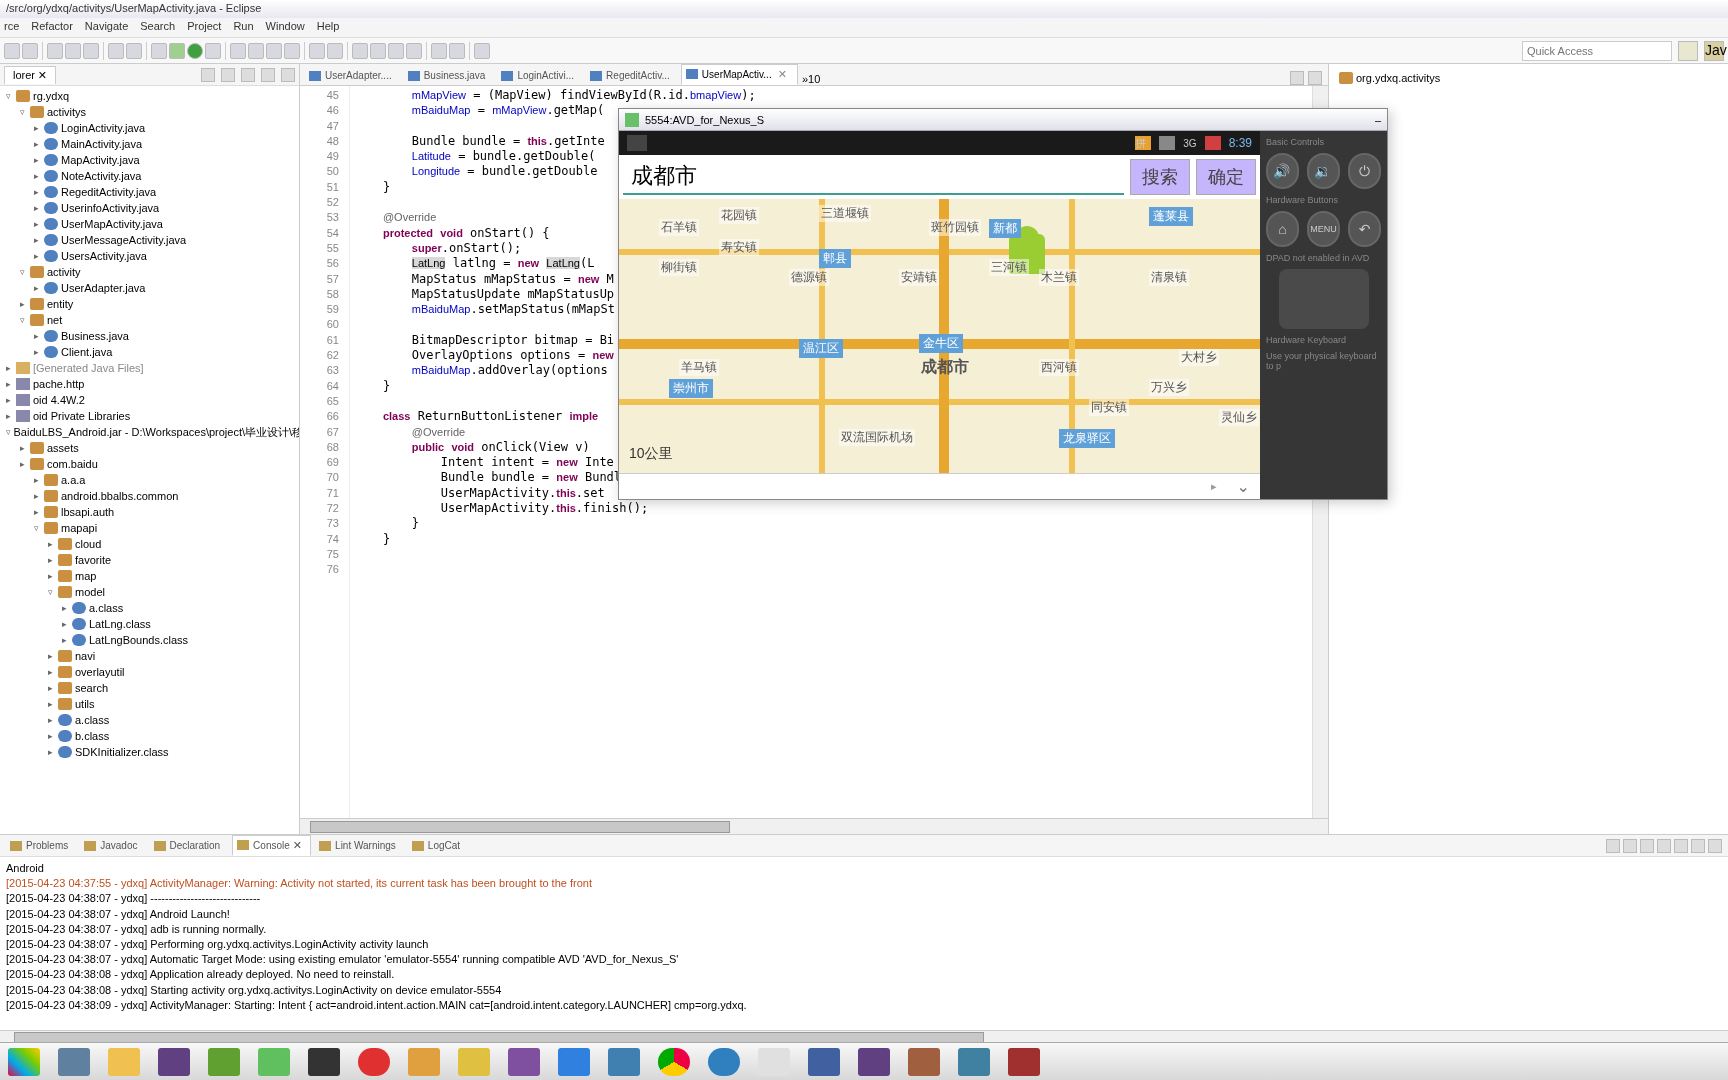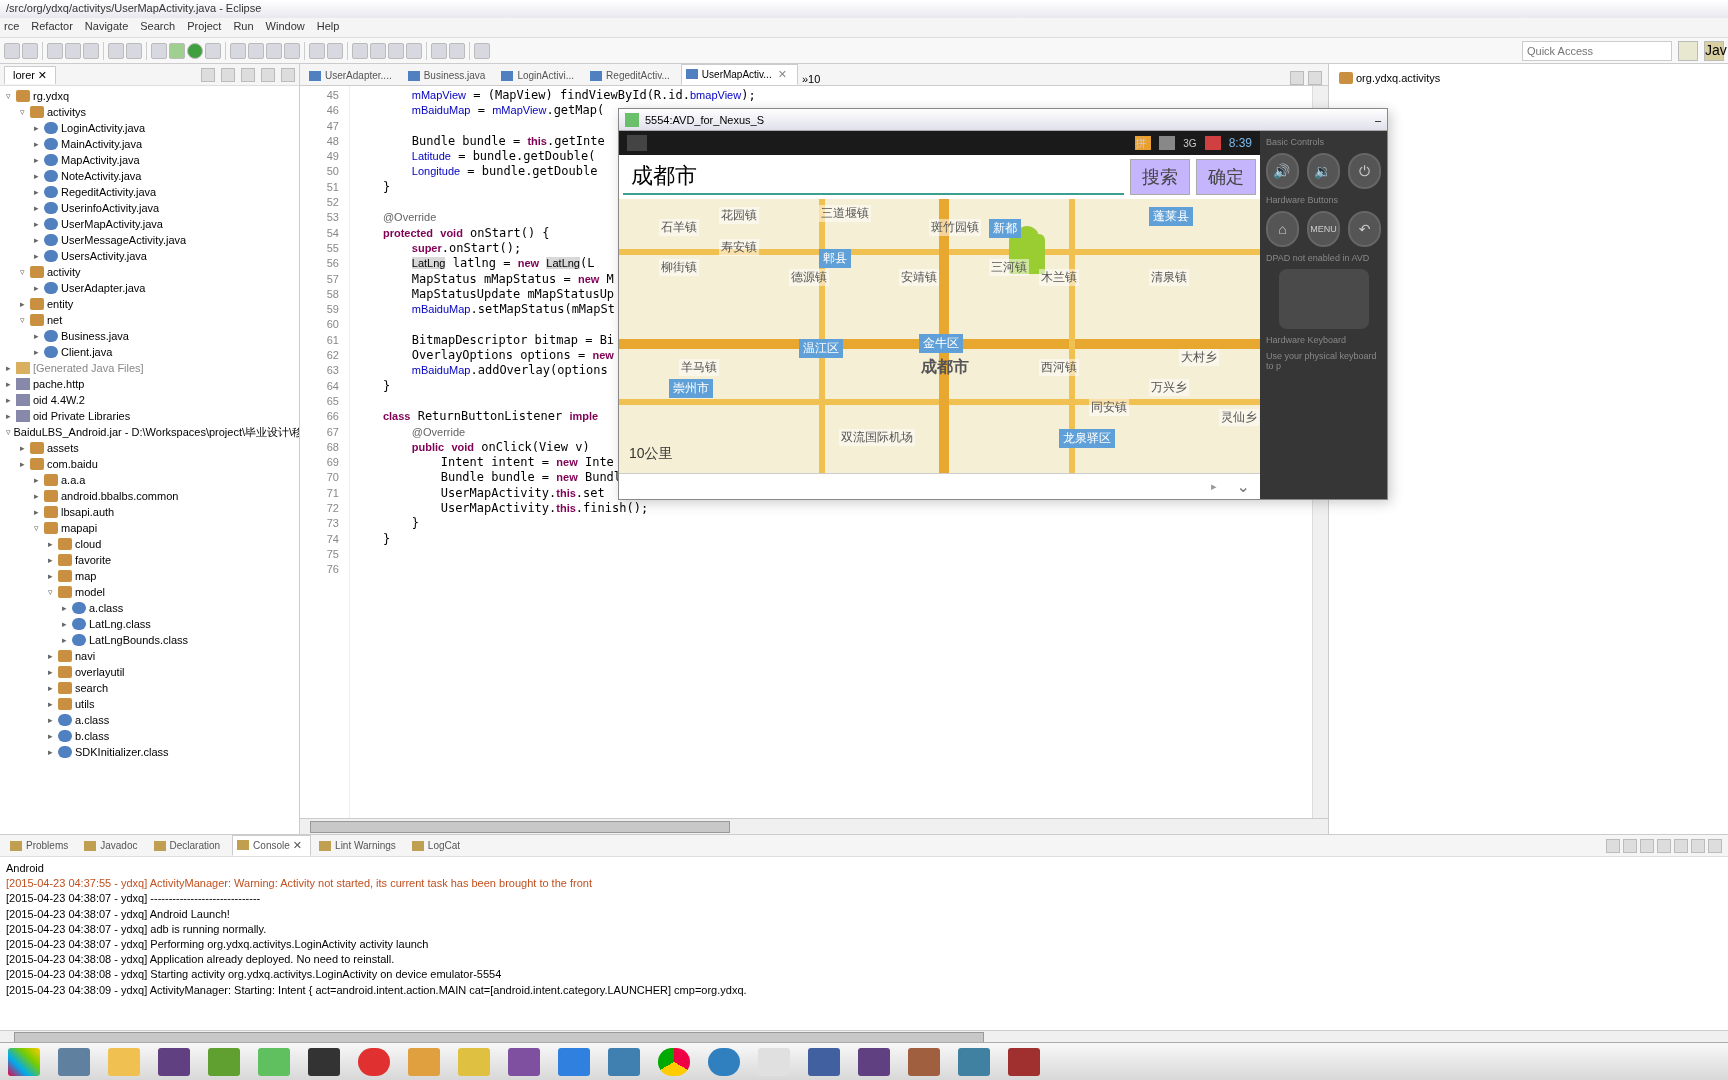--- a/index.html
+++ b/index.html
@@ -509,20 +509,21 @@
       <div class="mini-ico"></div>
     </div>
   </div>
   <div class="console" id="console">
     <div>Android</div>
   <div class="warn">[2015-04-23 04:37:55 - ydxq] ActivityManager: Warning: Activity not started, its current task has been brought to the front</div>
       <div>[2015-04-23 04:38:07 - ydxq] ------------------------------</div>
       <div>[2015-04-23 04:38:07 - ydxq] Android Launch!</div>
       <div>[2015-04-23 04:38:07 - ydxq] adb is running normally.</div>
       <div>[2015-04-23 04:38:07 - ydxq] Performing org.ydxq.activitys.LoginActivity activity launch</div>
+      <div>[2015-04-23 04:38:07 - ydxq] Automatic Target Mode: using existing emulator 'emulator-5554' running compatible AVD 'AVD_for_Nexus_S'</div>
       <div>[2015-04-23 04:38:08 - ydxq] Application already deployed. No need to reinstall.</div>
       <div>[2015-04-23 04:38:08 - ydxq] Starting activity org.ydxq.activitys.LoginActivity on device emulator-5554</div>
       <div>[2015-04-23 04:38:09 - ydxq] ActivityManager: Starting: Intent { act=android.intent.action.MAIN cat=[android.intent.category.LAUNCHER] cmp=org.ydxq.</div>
     </div>
   <div class="cscroll">
       <div class="thumb"></div>
     </div>
 </div>
 
 <div class="statusbar">

